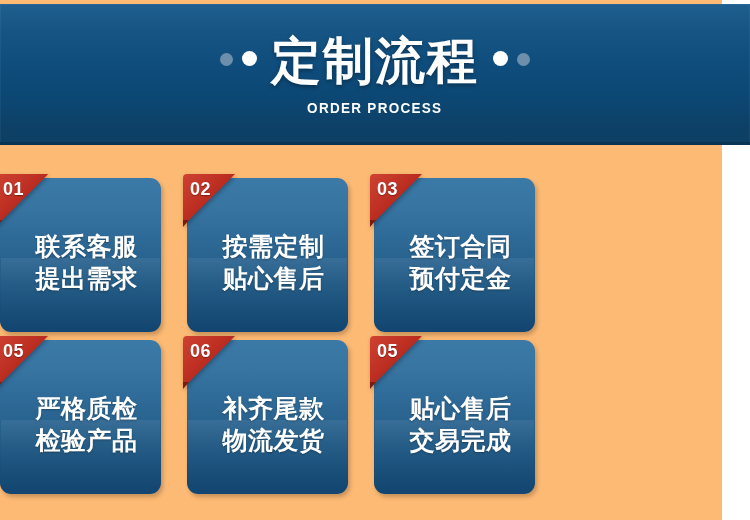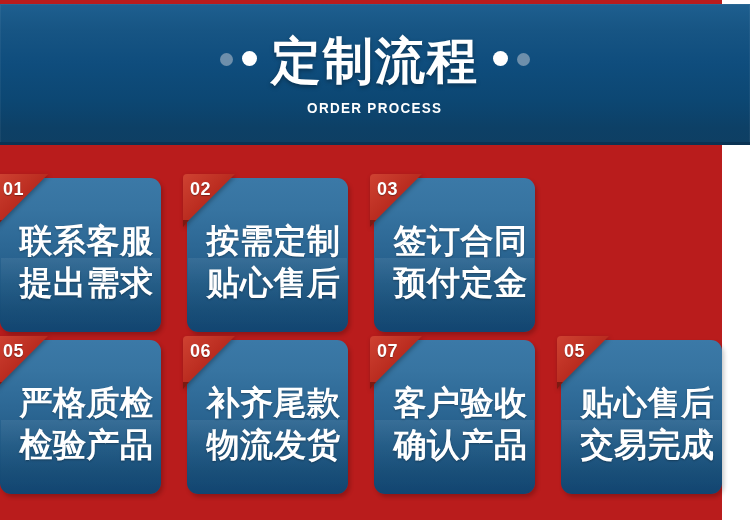--- a/index.html
+++ b/index.html
@@ -11,21 +11,21 @@
     height: 520px;
     background: #ffffff;
     font-family: "Liberation Sans", "DejaVu Sans", sans-serif;
     overflow: hidden;
   }
 
   .page {
     position: relative;
     width: 722px;
     height: 520px;
-    background: #b91c1c;
+    background: #fdba74;
   }
 
   
   .banner {
     position: absolute;
     left: 0;
     top: 4px;
     width: 750px;
     height: 141px;
     background: linear-gradient(to bottom,
@@ -171,21 +171,21 @@
   }
 
   .card-text {
     position: absolute;
     left: 12px;
     right: 0;
     top: 50%;
     transform: translateY(-50%);
     text-align: center;
     color: #ffffff;
-    font-size: 33px;
+    font-size: 25px;
     font-weight: bold;
     line-height: 1.26;
     letter-spacing: 0.5px;
     text-shadow: 0 1px 2px rgba(0,0,0,0.3);
     padding-top: 14px;
   }
   .card-text .line {
     display: block;
     white-space: nowrap;
   }
@@ -359,41 +359,20 @@
             <path d="M0,46 L6,46 L0,53 Z" fill="#7d1a12"></path>
           </svg>
           <span class="ribbon-num">06</span>
         </div>
         <div class="card-text">
           <span class="line">补齐尾款</span>
           <span class="line">物流发货</span>
         </div>
       </div>
 
-      <div class="card">
-        <div class="card-sheen"></div>
-        <div class="ribbon">
-          <svg viewBox="0 0 56 56" xmlns="http://www.w3.org/2000/svg" aria-hidden="true">
-            <defs>
-              <linearGradient id="rg7" x1="0" y1="0" x2="1" y2="1">
-                <stop offset="0%" stop-color="#cf4232"></stop>
-                <stop offset="55%" stop-color="#b7291d"></stop>
-                <stop offset="100%" stop-color="#8f1f16"></stop>
-              </linearGradient>
-            </defs>
-            <path d="M0,4 Q0,0 4,0 H52 L6,46 L0,52 Z" fill="url(#rg7)"></path>
-            <path d="M0,46 L6,46 L0,53 Z" fill="#7d1a12"></path>
-          </svg>
-          <span class="ribbon-num">07</span>
-        </div>
-        <div class="card-text">
-          <span class="line">客户验收</span>
-          <span class="line">确认产品</span>
-        </div>
-      </div>
 
       <div class="card">
         <div class="card-sheen"></div>
         <div class="ribbon">
           <svg viewBox="0 0 56 56" xmlns="http://www.w3.org/2000/svg" aria-hidden="true">
             <defs>
               <linearGradient id="rg8" x1="0" y1="0" x2="1" y2="1">
                 <stop offset="0%" stop-color="#cf4232"></stop>
                 <stop offset="55%" stop-color="#b7291d"></stop>
                 <stop offset="100%" stop-color="#8f1f16"></stop>

